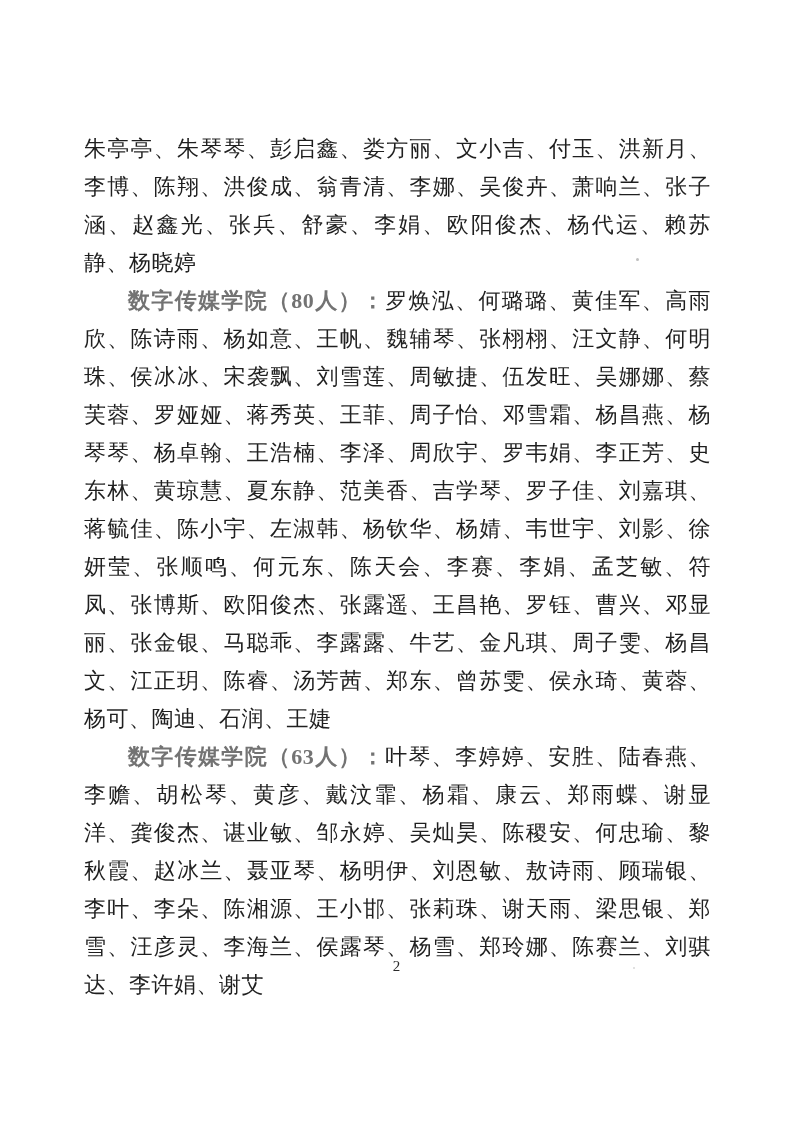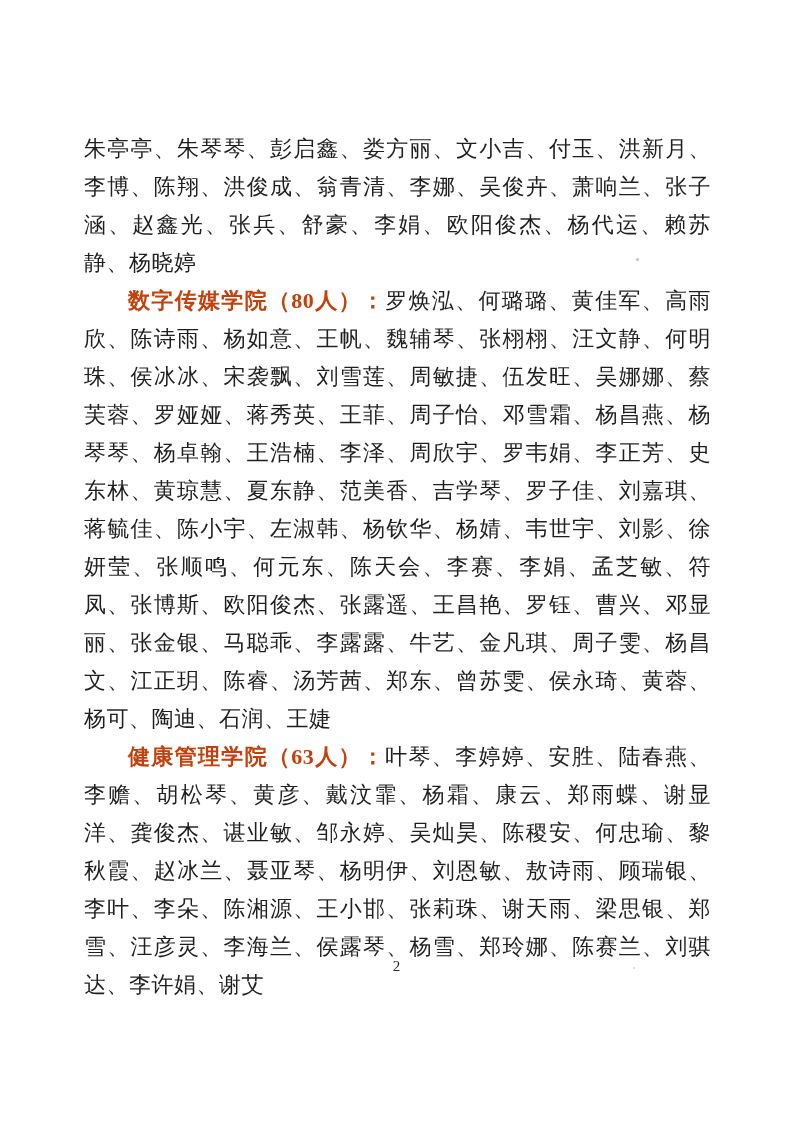--- a/index.html
+++ b/index.html
@@ -29,21 +29,21 @@
   }
   .para {
     margin: 0;
     padding: 0;
   }
   .para.indent {
     text-indent: 2em;
   }
   .sec-header {
     font-weight: 700;
-    color: #c2410c;
+    color: #737373;
   }
   .page-number {
     position: absolute;
     top: 958px;
     left: 0;
     width: 100%;
     text-align: center;
     font-size: 15px;
     color: #2b2b2b;
     font-family: "Liberation Serif", "DejaVu Serif", serif;
@@ -57,20 +57,20 @@
   .speck1 { left: 636px; top: 258px; width: 3px; height: 3px; }
   .speck2 { left: 633px; top: 967px; width: 2px; height: 2px; opacity: 0.35; }
 </style>
 </head>
 <body>
 
 <div class="page">
   <div class="text-body">
     <p class="para">朱亭亭、朱琴琴、彭启鑫、娄方丽、文小吉、付玉、洪新月、李博、陈翔、洪俊成、翁青清、李娜、吴俊卉、萧响兰、张子涵、赵鑫光、张兵、舒豪、李娟、欧阳俊杰、杨代运、赖苏静、杨晓婷</p>
     <p class="para indent"><span class="sec-header">数字传媒学院（80人）：</span><span>罗焕泓、何璐璐、黄佳军、高雨欣、陈诗雨、杨如意、王帆、魏辅琴、张栩栩、汪文静、何明珠、侯冰冰、宋袭飘、刘雪莲、周敏捷、伍发旺、吴娜娜、蔡芙蓉、罗娅娅、蒋秀英、王菲、周子怡、邓雪霜、杨昌燕、杨琴琴、杨卓翰、王浩楠、李泽、周欣宇、罗韦娟、李正芳、史东林、黄琼慧、夏东静、范美香、吉学琴、罗子佳、刘嘉琪、蒋毓佳、陈小宇、左淑韩、杨钦华、杨婧、韦世宇、刘影、徐妍莹、张顺鸣、何元东、陈天会、李赛、李娟、孟芝敏、符凤、张博斯、欧阳俊杰、张露遥、王昌艳、罗钰、曹兴、邓显丽、张金银、马聪乖、李露露、牛艺、金凡琪、周子雯、杨昌文、江正玥、陈睿、汤芳茜、郑东、曾苏雯、侯永琦、黄蓉、杨可、陶迪、石润、王婕</span></p>
-    <p class="para indent"><span class="sec-header">健康管理学院（63人）：</span><span>叶琴、李婷婷、安胜、陆春燕、李赡、胡松琴、黄彦、戴汶霏、杨霜、康云、郑雨蝶、谢显洋、龚俊杰、谌业敏、邹永婷、吴灿昊、陈稷安、何忠瑜、黎秋霞、赵冰兰、聂亚琴、杨明伊、刘恩敏、敖诗雨、顾瑞银、李叶、李朵、陈湘源、王小邯、张莉珠、谢天雨、梁思银、郑雪、汪彦灵、李海兰、侯露琴、杨雪、郑玲娜、陈赛兰、刘骐达、李许娟、谢艾</span></p>
+    <p class="para indent"><span class="sec-header">数字传媒学院（63人）：</span><span>叶琴、李婷婷、安胜、陆春燕、李赡、胡松琴、黄彦、戴汶霏、杨霜、康云、郑雨蝶、谢显洋、龚俊杰、谌业敏、邹永婷、吴灿昊、陈稷安、何忠瑜、黎秋霞、赵冰兰、聂亚琴、杨明伊、刘恩敏、敖诗雨、顾瑞银、李叶、李朵、陈湘源、王小邯、张莉珠、谢天雨、梁思银、郑雪、汪彦灵、李海兰、侯露琴、杨雪、郑玲娜、陈赛兰、刘骐达、李许娟、谢艾</span></p>
   </div>
 
   <div class="page-number">2</div>
 
   <div class="speck speck1"></div>
   <div class="speck speck2"></div>
 </div>
 
 </body></html>

